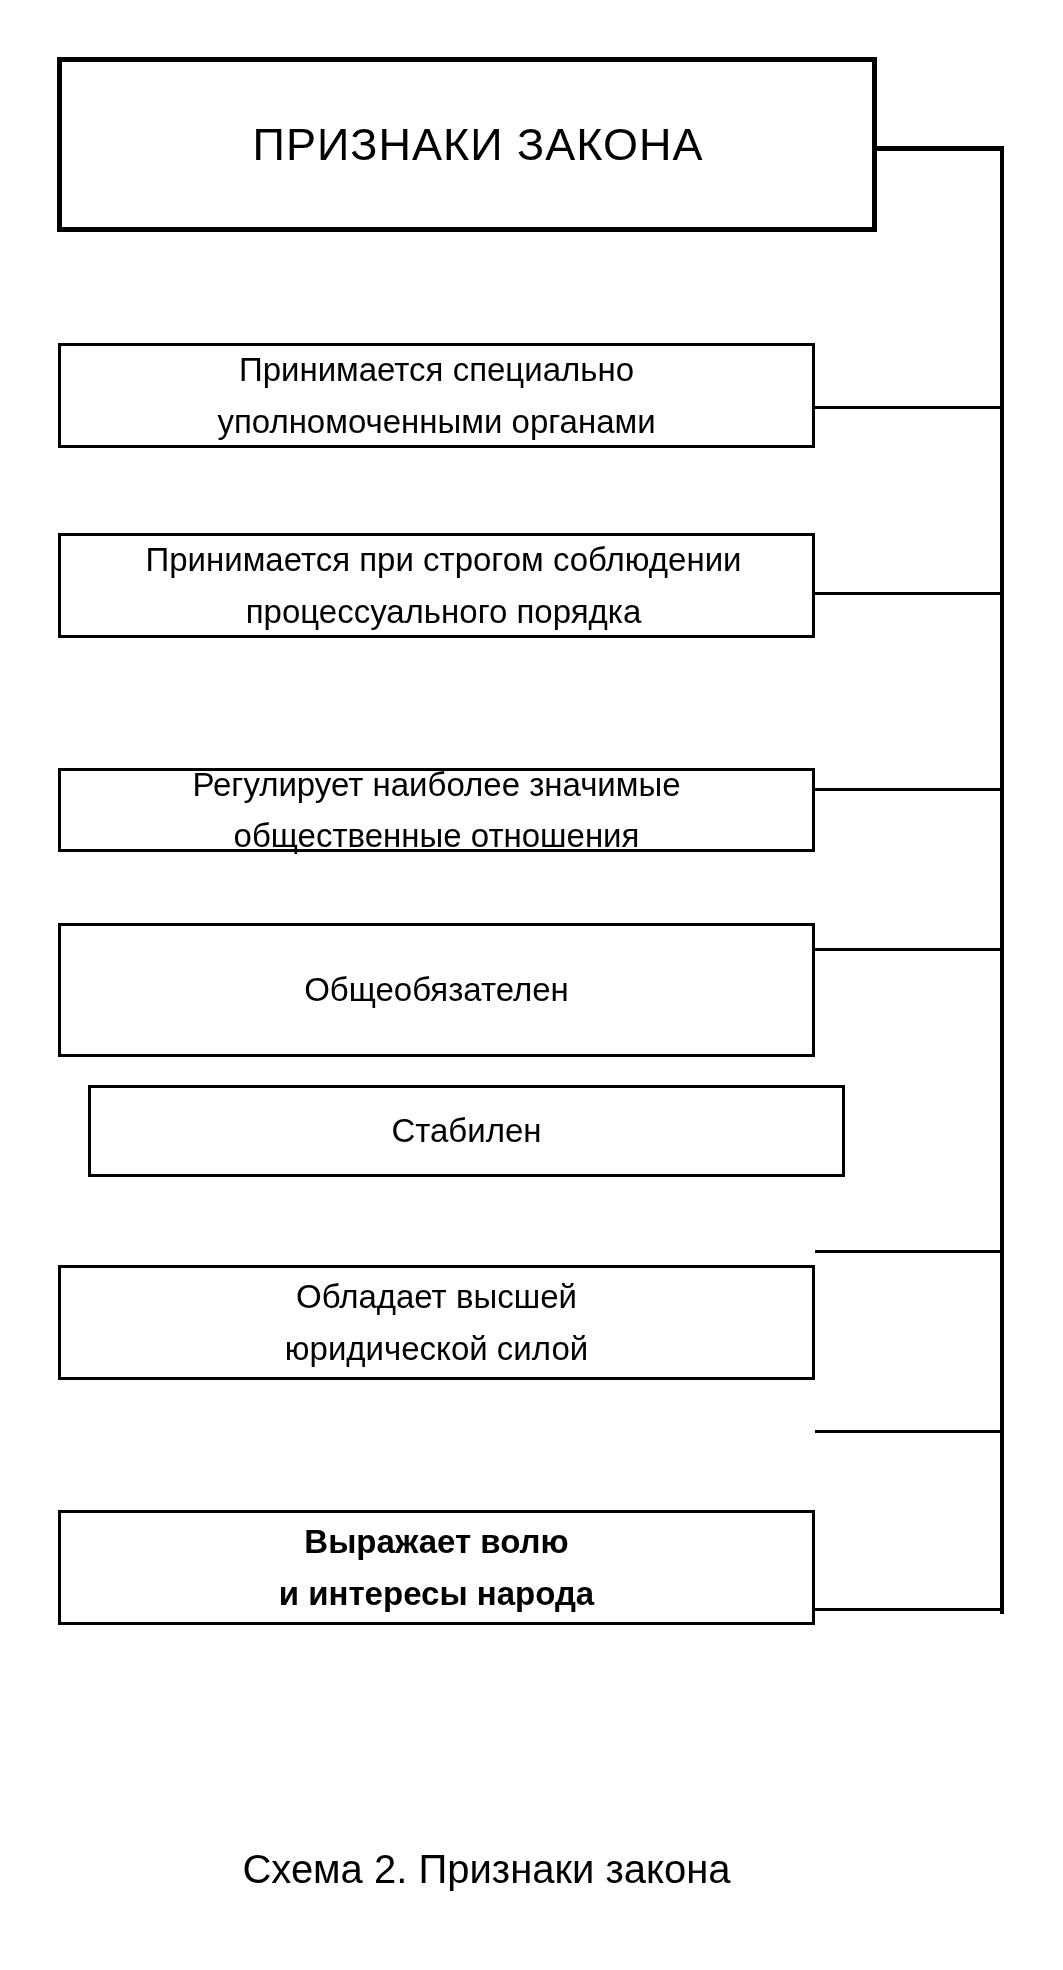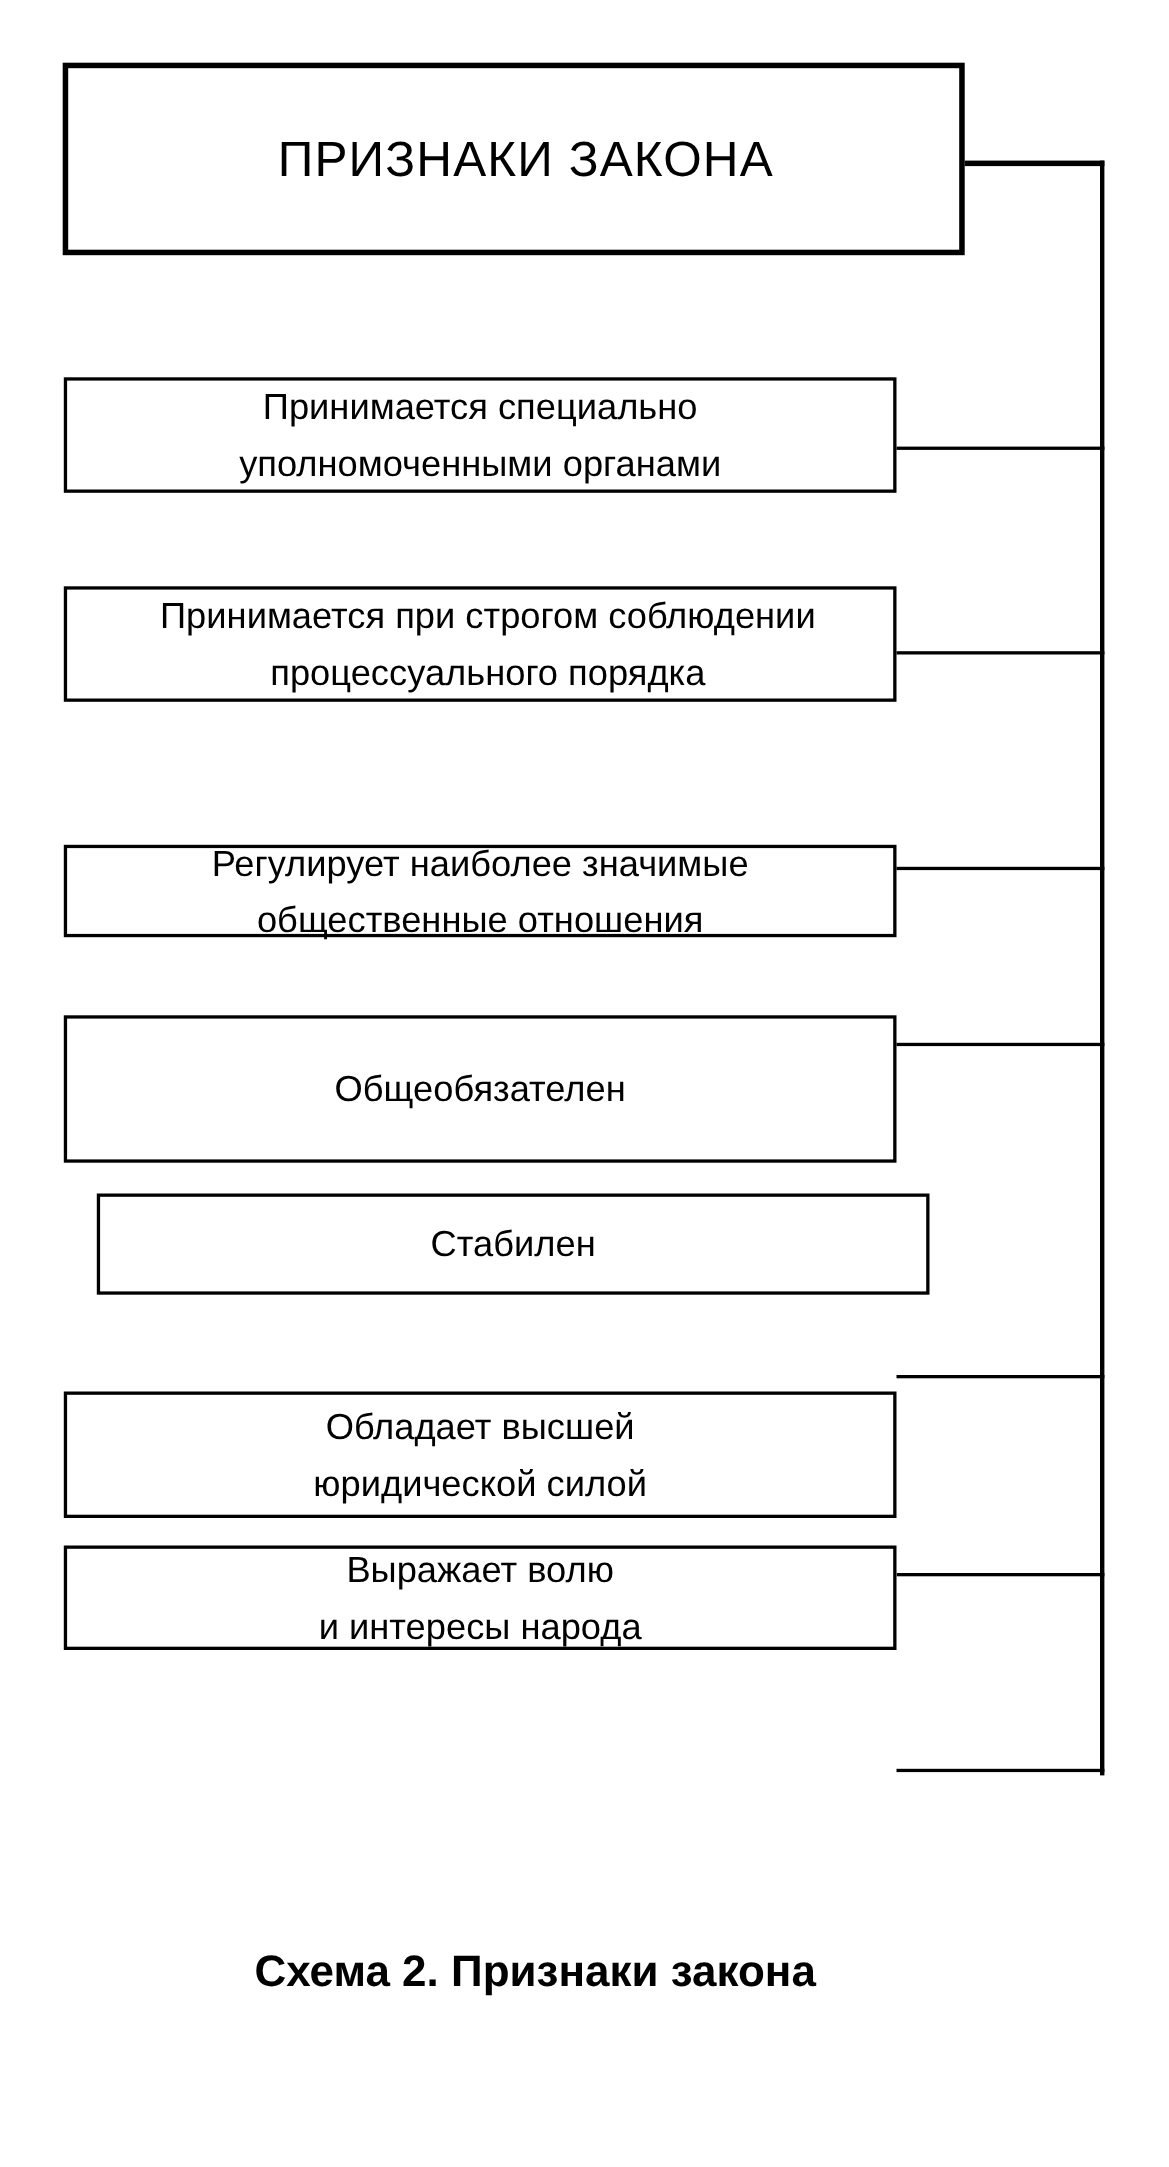--- a/index.html
+++ b/index.html
@@ -74,26 +74,25 @@
     position: absolute;
     width: 4px;
     background: #000000;
   }
 
   
   .caption {
     position: absolute;
     left: 0;
     width: 973px;
-    top: 1768px;
+    top: 1845px;
     text-align: center;
     font-size: 40px;
     line-height: 1.2;
     color: #000000;
-    font-weight: bold;
   }
 </style>
 </head>
 <body>
 
 <div id="page">
 
   <div class="title-box">
     <div class="title-text">ПРИЗНАКИ ЗАКОНА</div>
   </div>
@@ -124,21 +123,21 @@
       <div class="h-line" style="left: 815px; top: 948px; width: 189px;"></div>
       <div class="feature-box" style="top: 1085px; height: 92px; margin-left: 30px;">
         <div class="feature-text">Стабилен</div>
       </div>
       <div class="h-line" style="left: 815px; top: 1250px; width: 189px;"></div>
       <div class="feature-box" style="top: 1265px; height: 115px;">
         <div class="feature-text">Обладает высшей
 юридической силой</div>
       </div>
       <div class="h-line" style="left: 815px; top: 1430px; width: 189px;"></div>
-      <div class="feature-box" style="top: 1405px; height: 95px;">
+      <div class="feature-box" style="top: 1510px; height: 115px; font-weight: bold;">
         <div class="feature-text">Выражает волю
 и интересы народа</div>
       </div>
       <div class="h-line" style="left: 815px; top: 1608px; width: 189px;"></div>
     </div>
 
   <div class="caption">Схема 2. Признаки закона</div>
 
 </div>
 

